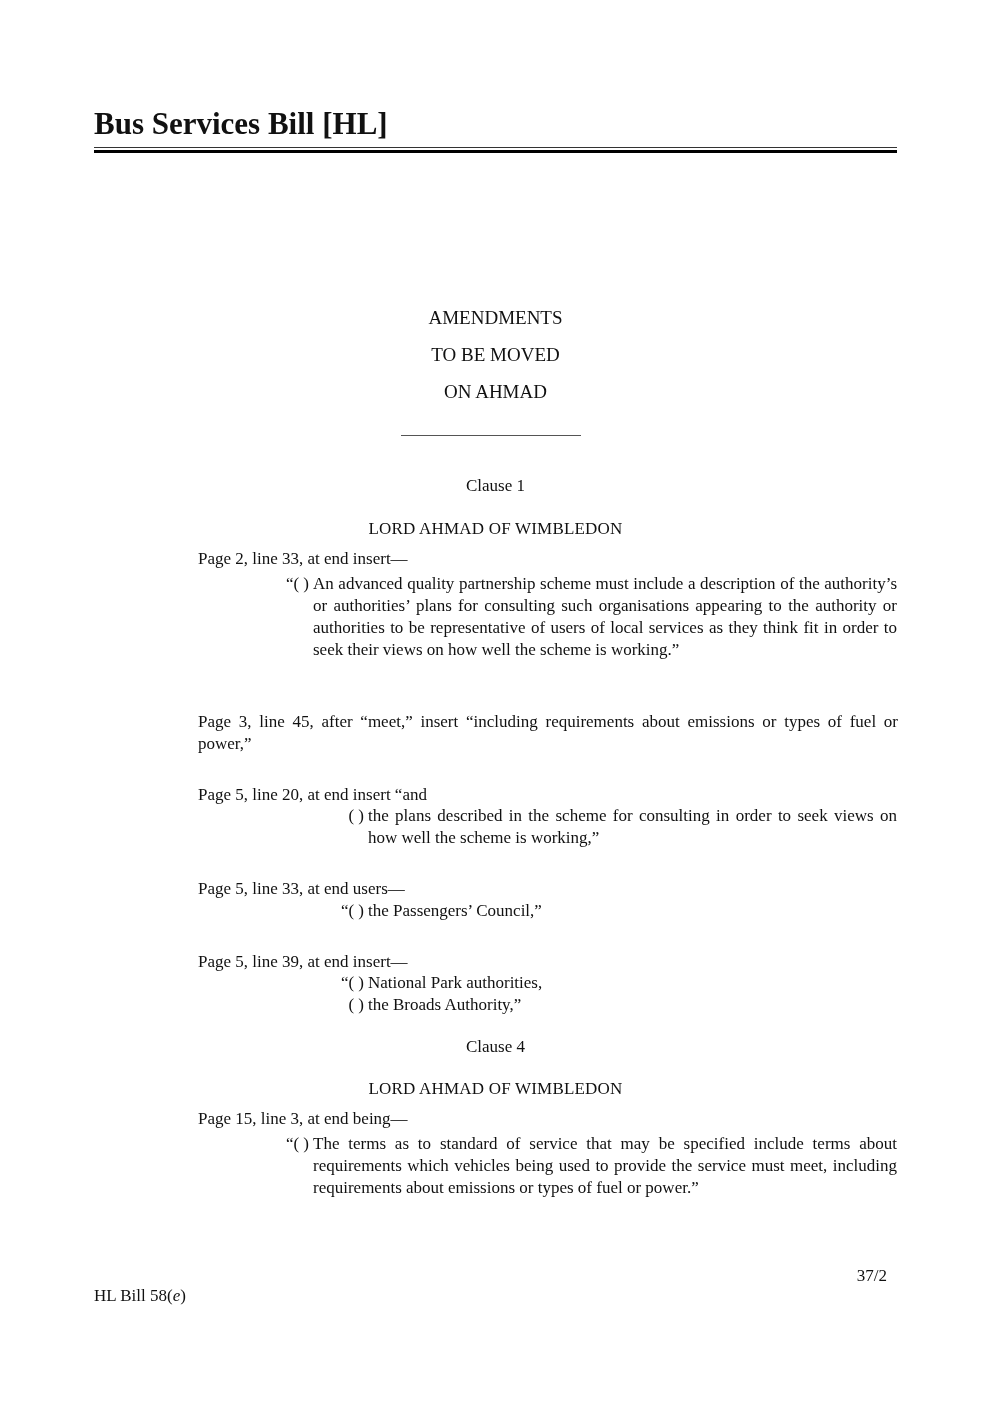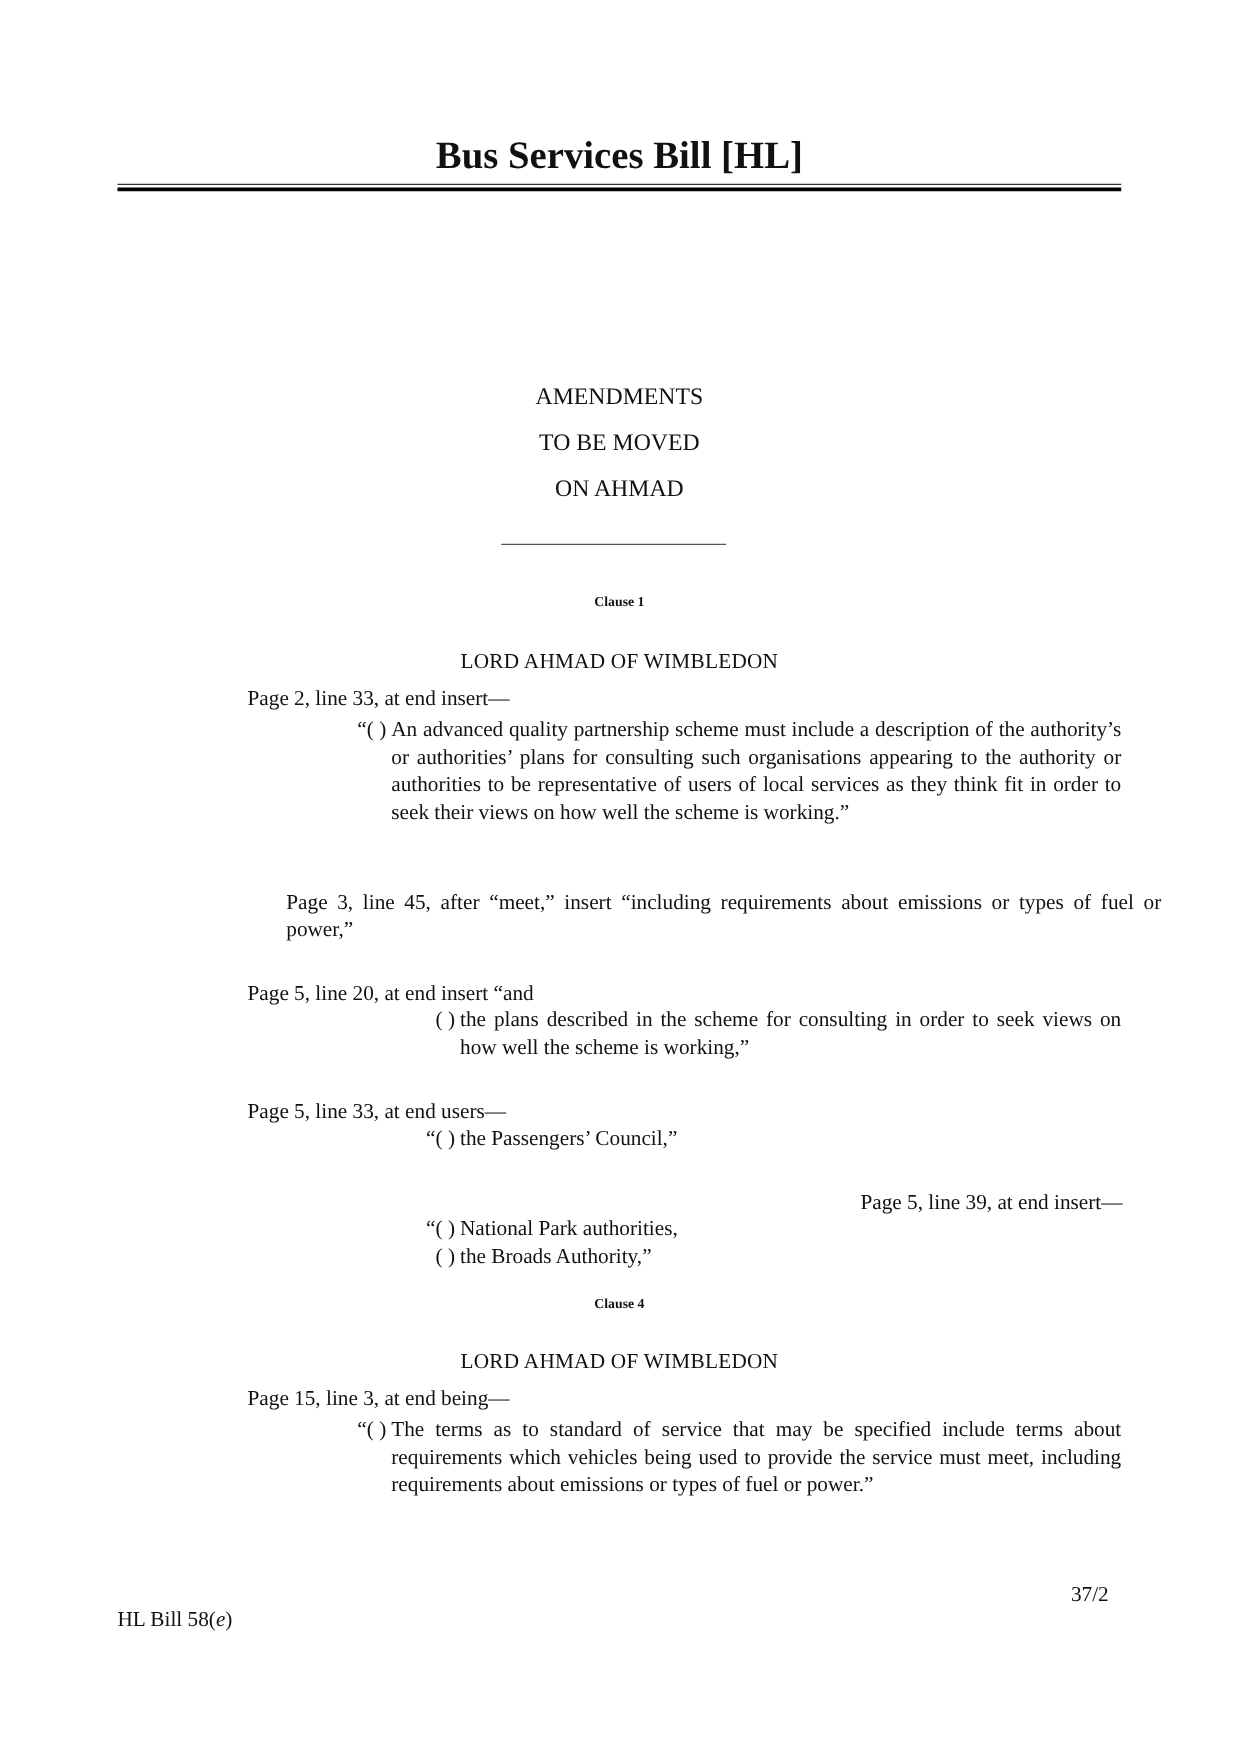--- a/index.html
+++ b/index.html
@@ -3,28 +3,28 @@
 <meta charset="utf-8">
 <style>
   html, body { margin: 0; padding: 0; background: #ffffff; }
   body {
     width: 991px; height: 1401px; position: relative; overflow: hidden;
     font-family: "Liberation Serif", "DejaVu Serif", serif;
     color: #111111; font-size: 17px;
   }
   .title {
     position: absolute; left: 94px; width: 803px; top: 104px;
-    text-align: center; font-weight: bold; font-size: 31px; line-height: 40px;
+    text-align: left; font-weight: bold; font-size: 31px; line-height: 40px;
   }
   .rule-thin { position: absolute; left: 94px; width: 803px; top: 147px; height: 1px; background: #333; }
   .rule-thick { position: absolute; left: 94px; width: 803px; top: 150px; height: 3px; background: #000; }
   .center { position: absolute; left: 94px; width: 803px; text-align: center; }
   .heading-line { font-size: 19px; line-height: 24px; }
   .short-rule { position: absolute; left: 401px; width: 180px; top: 435px; height: 1px; background: #555; }
-  .clause { font-weight: bold; font-size: 11px; }
+  .clause { font-weight: normal; font-size: 17px; }
   .mover { font-size: 17px; letter-spacing: 0.2px; }
   .instr { position: absolute; left: 198px; width: 700px; font-size: 17px; line-height: 22px; }
   .insert {
     position: absolute; font-size: 17px; line-height: 22px; text-align: justify;
   }
   .insert .mark { position: absolute; left: -40px; width: 36px; text-align: right; }
   .footer { position: absolute; top: 1266px; font-size: 17px; }
 </style>
 </head>
 <body>
@@ -40,35 +40,35 @@
 
 <div class="center clause" style="top:476px;">Clause 1</div>
 <div class="center mover" style="top:519px;">LORD AHMAD OF WIMBLEDON</div>
 
 <div class="instr" style="top:548px;">Page 2, line 33, at end insert—</div>
 <div class="insert" style="left:313px; width:584px; top:573px;">
   <span class="mark">“( )</span>
   <span>An advanced quality partnership scheme must include a description of the authority’s or authorities’ plans for consulting such organisations appearing to the authority or authorities to be representative of users of local services as they think fit in order to seek their views on how well the scheme is working.”</span>
 </div>
 
-<div class="instr" style="top:711px; text-align:justify;margin-left:31px;">Page 3, line 45, after “meet,” insert “including requirements about emissions or types of fuel or power,”</div>
+<div class="instr" style="top:711px; text-align:justify;">Page 3, line 45, after “meet,” insert “including requirements about emissions or types of fuel or power,”</div>
 
 <div class="instr" style="top:784px;">Page 5, line 20, at end insert “and</div>
 <div class="insert" style="left:368px; width:529px; top:805px;">
   <span class="mark">( )</span>
   <span>the plans described in the scheme for consulting in order to seek views on how well the scheme is working,”</span>
 </div>
 
 <div class="instr" style="top:878px;">Page 5, line 33, at end users—</div>
 <div class="insert" style="left:368px; width:529px; top:900px;">
   <span class="mark">“( )</span>
   <span>the Passengers’ Council,”</span>
 </div>
 
-<div class="instr" style="top:951px;text-align:right;">Page 5, line 39, at end insert—</div>
+<div class="instr" style="top:951px;">Page 5, line 39, at end insert—</div>
 <div class="insert" style="left:368px; width:529px; top:972px;">
   <span class="mark">“( )</span>
   <span>National Park authorities,</span>
 </div>
 <div class="insert" style="left:368px; width:529px; top:994px;">
   <span class="mark">( )</span>
   <span>the Broads Authority,”</span>
 </div>
 
 <div class="center clause" style="top:1037px;">Clause 4</div>

